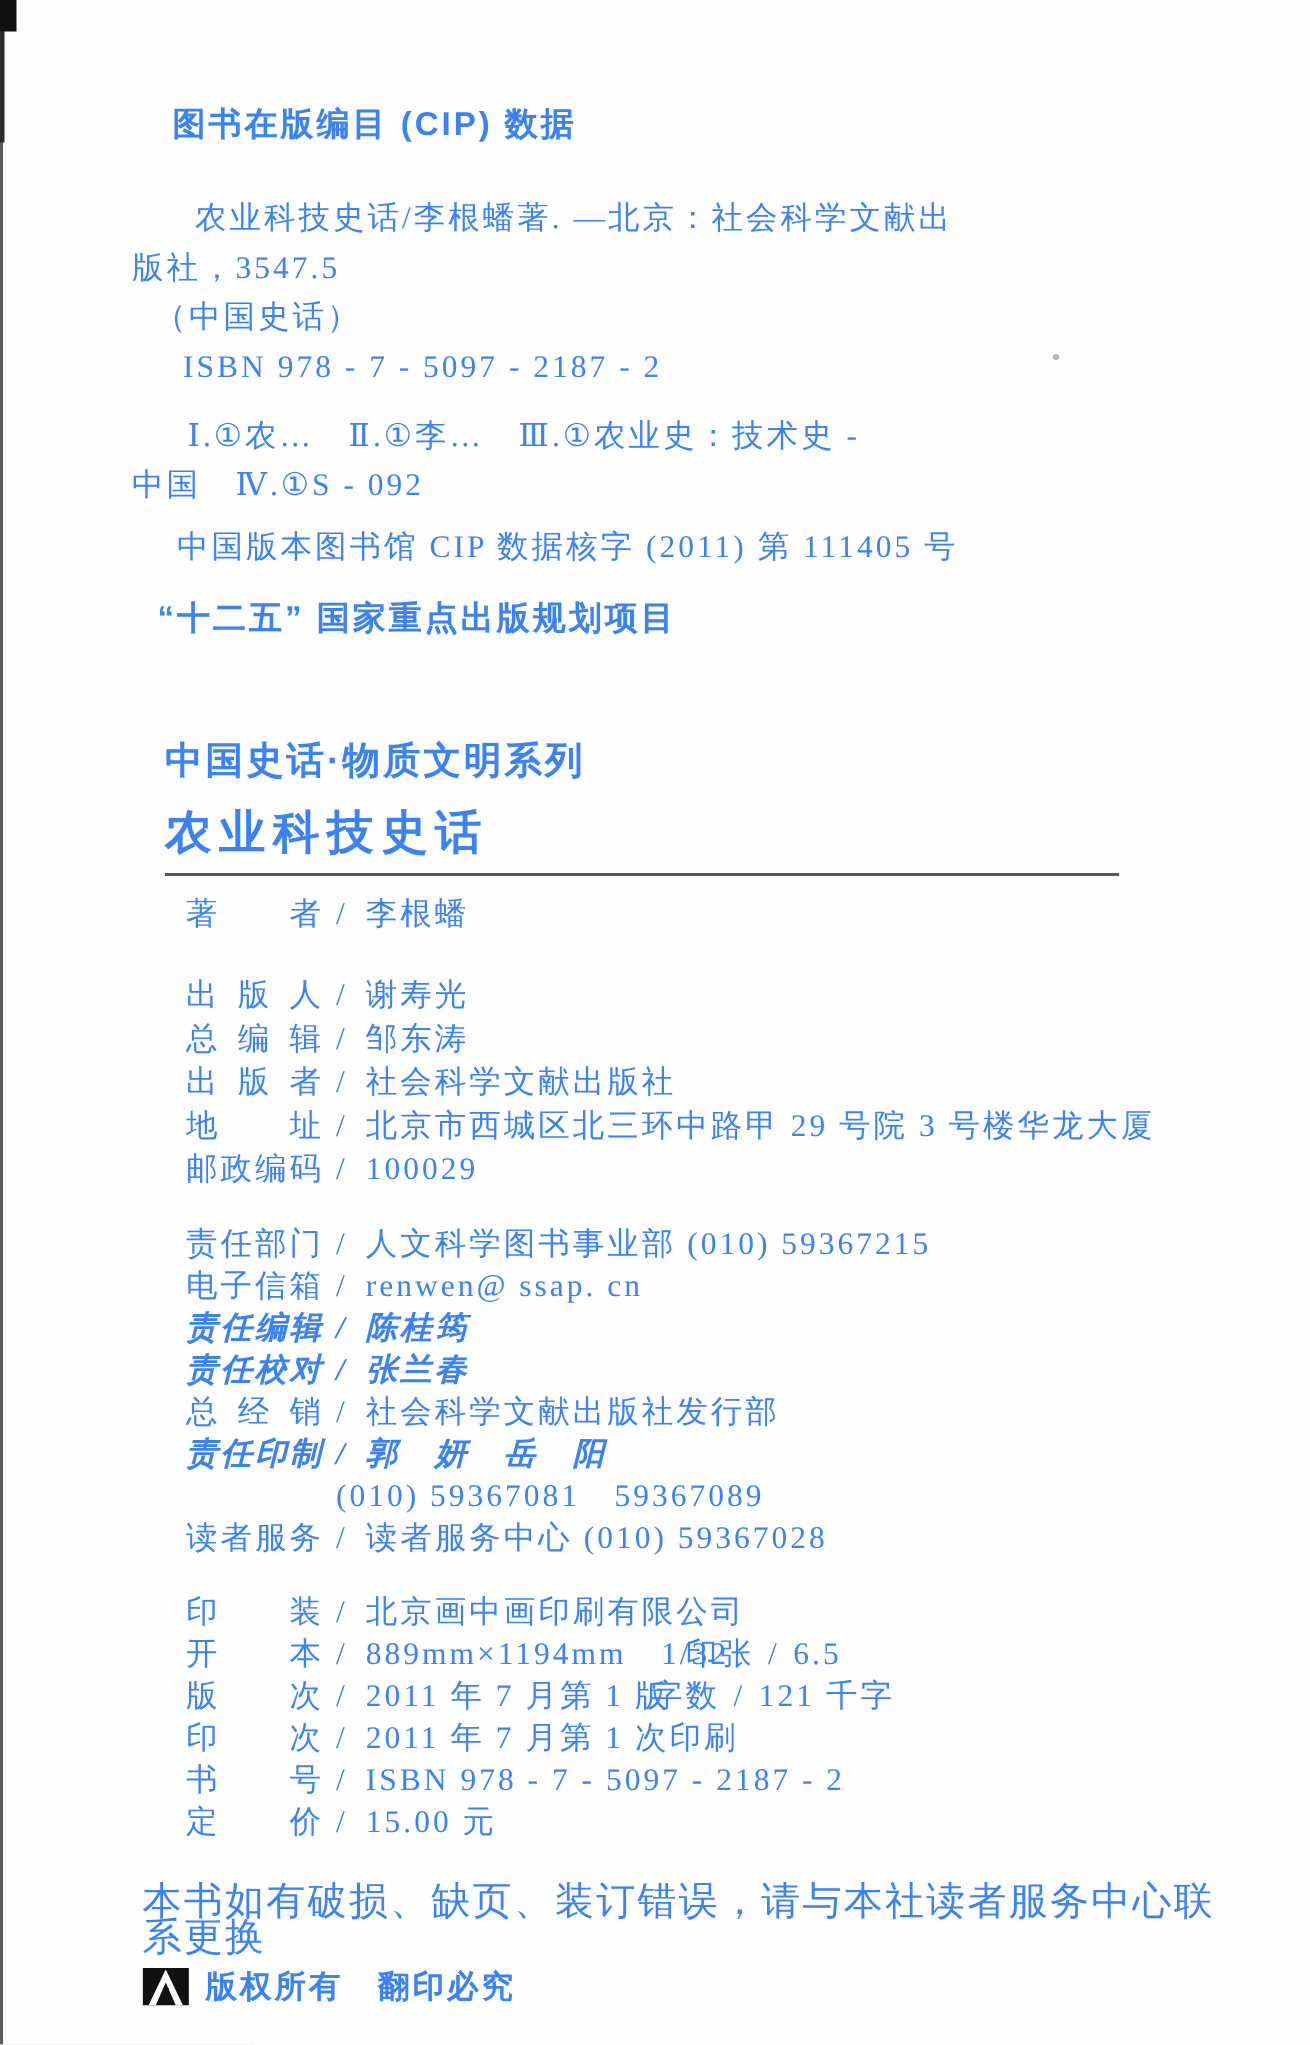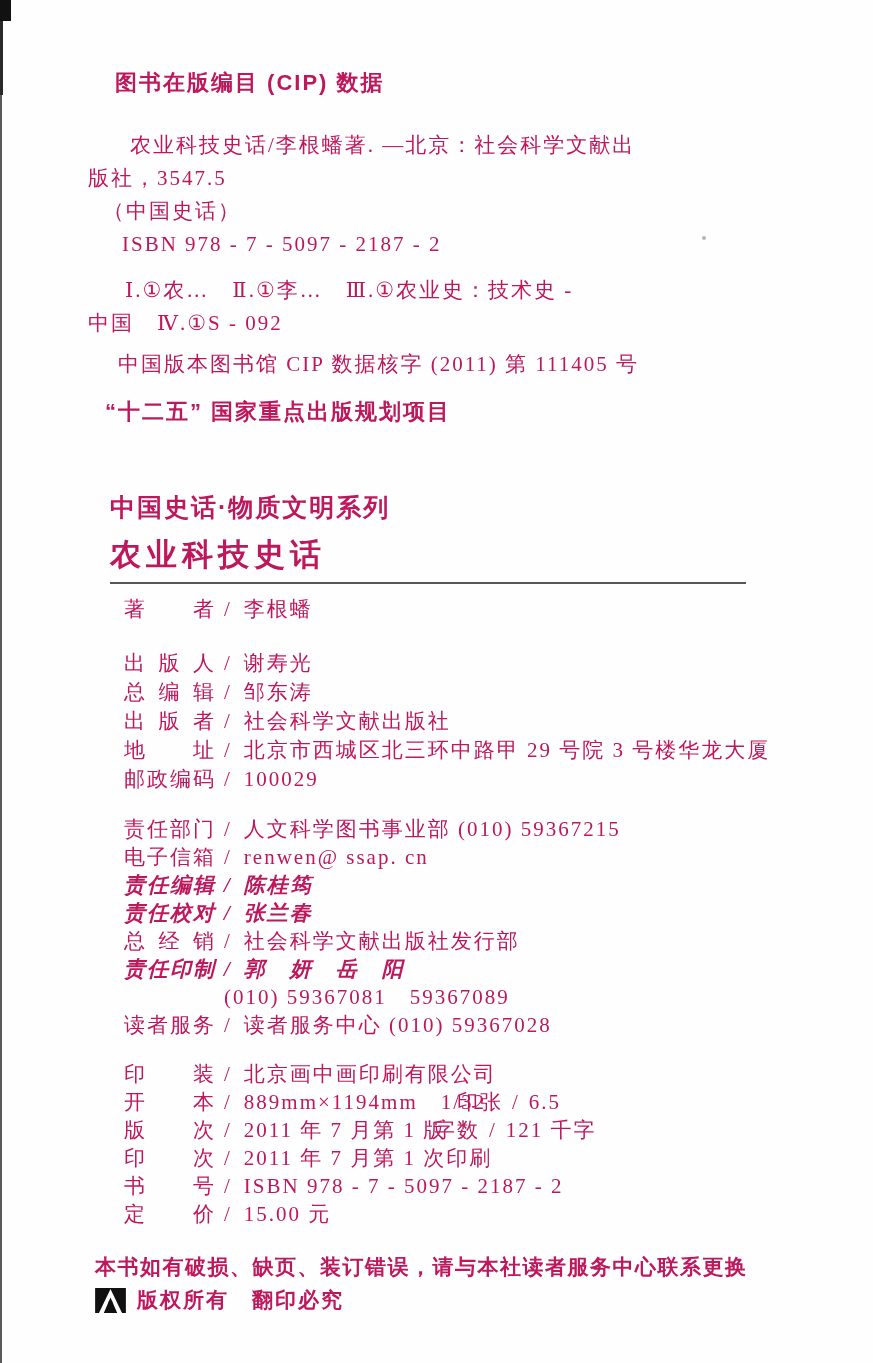--- a/index.html
+++ b/index.html
@@ -1,21 +1,21 @@
 <!DOCTYPE html>
 <html><head>
 <meta charset="utf-8">
 <style>
   html,body{margin:0;padding:0;background:#e9e9e9;}
   .page{
     position:relative;
     width:873px;height:1363px;
     margin:0 auto;
     background:#fefefe;
-    color:#be185d;
+    color:#3b82f6;
     overflow:hidden;
     font-family:"Liberation Serif","DejaVu Serif",serif;
   }
   .sans{font-family:"Liberation Sans","DejaVu Sans",sans-serif;}
 
   
   .left-edge{position:absolute;left:0;top:0;width:2px;height:1363px;background:#5a5a5a;}
   .left-edge-top{position:absolute;left:0;top:0;width:3px;height:95px;background:#2a2a2a;}
   .corner-blob{position:absolute;left:0;top:0;width:11px;height:21px;background:#111;}
   .speck{position:absolute;left:702px;top:236px;width:4px;height:4px;border-radius:50%;background:#b5b5b5;}
@@ -50,21 +50,21 @@
   .sep{margin:0 12px 0 10px;}
   .cont{padding-left:100px;}
   .bold-row{font-weight:600;font-style:italic;}
   .extra{position:absolute;top:0;}
   .extra .sep{margin:0 9px;}
   .ex-kai{left:333px;text-align:right;}
   .ex-ban{left:310px;}
 
   
   .footer{position:absolute;left:95px;top:1255px;width:720px;}
-  .notice{font-size:21px;line-height:24px;letter-spacing:1.5px;font-weight:bold;}
+  .notice{font-size:26px;line-height:24px;letter-spacing:1.5px;}
   .copy-line{margin-top:7px;display:flex;align-items:center;gap:11px;}
   .logo{width:31px;height:25px;flex:0 0 auto;}
   .copyright{font-size:21px;letter-spacing:2px;font-weight:600;}
 </style>
 </head>
 <body>
 
 <div class="page">
 
   <div class="left-edge"></div>

